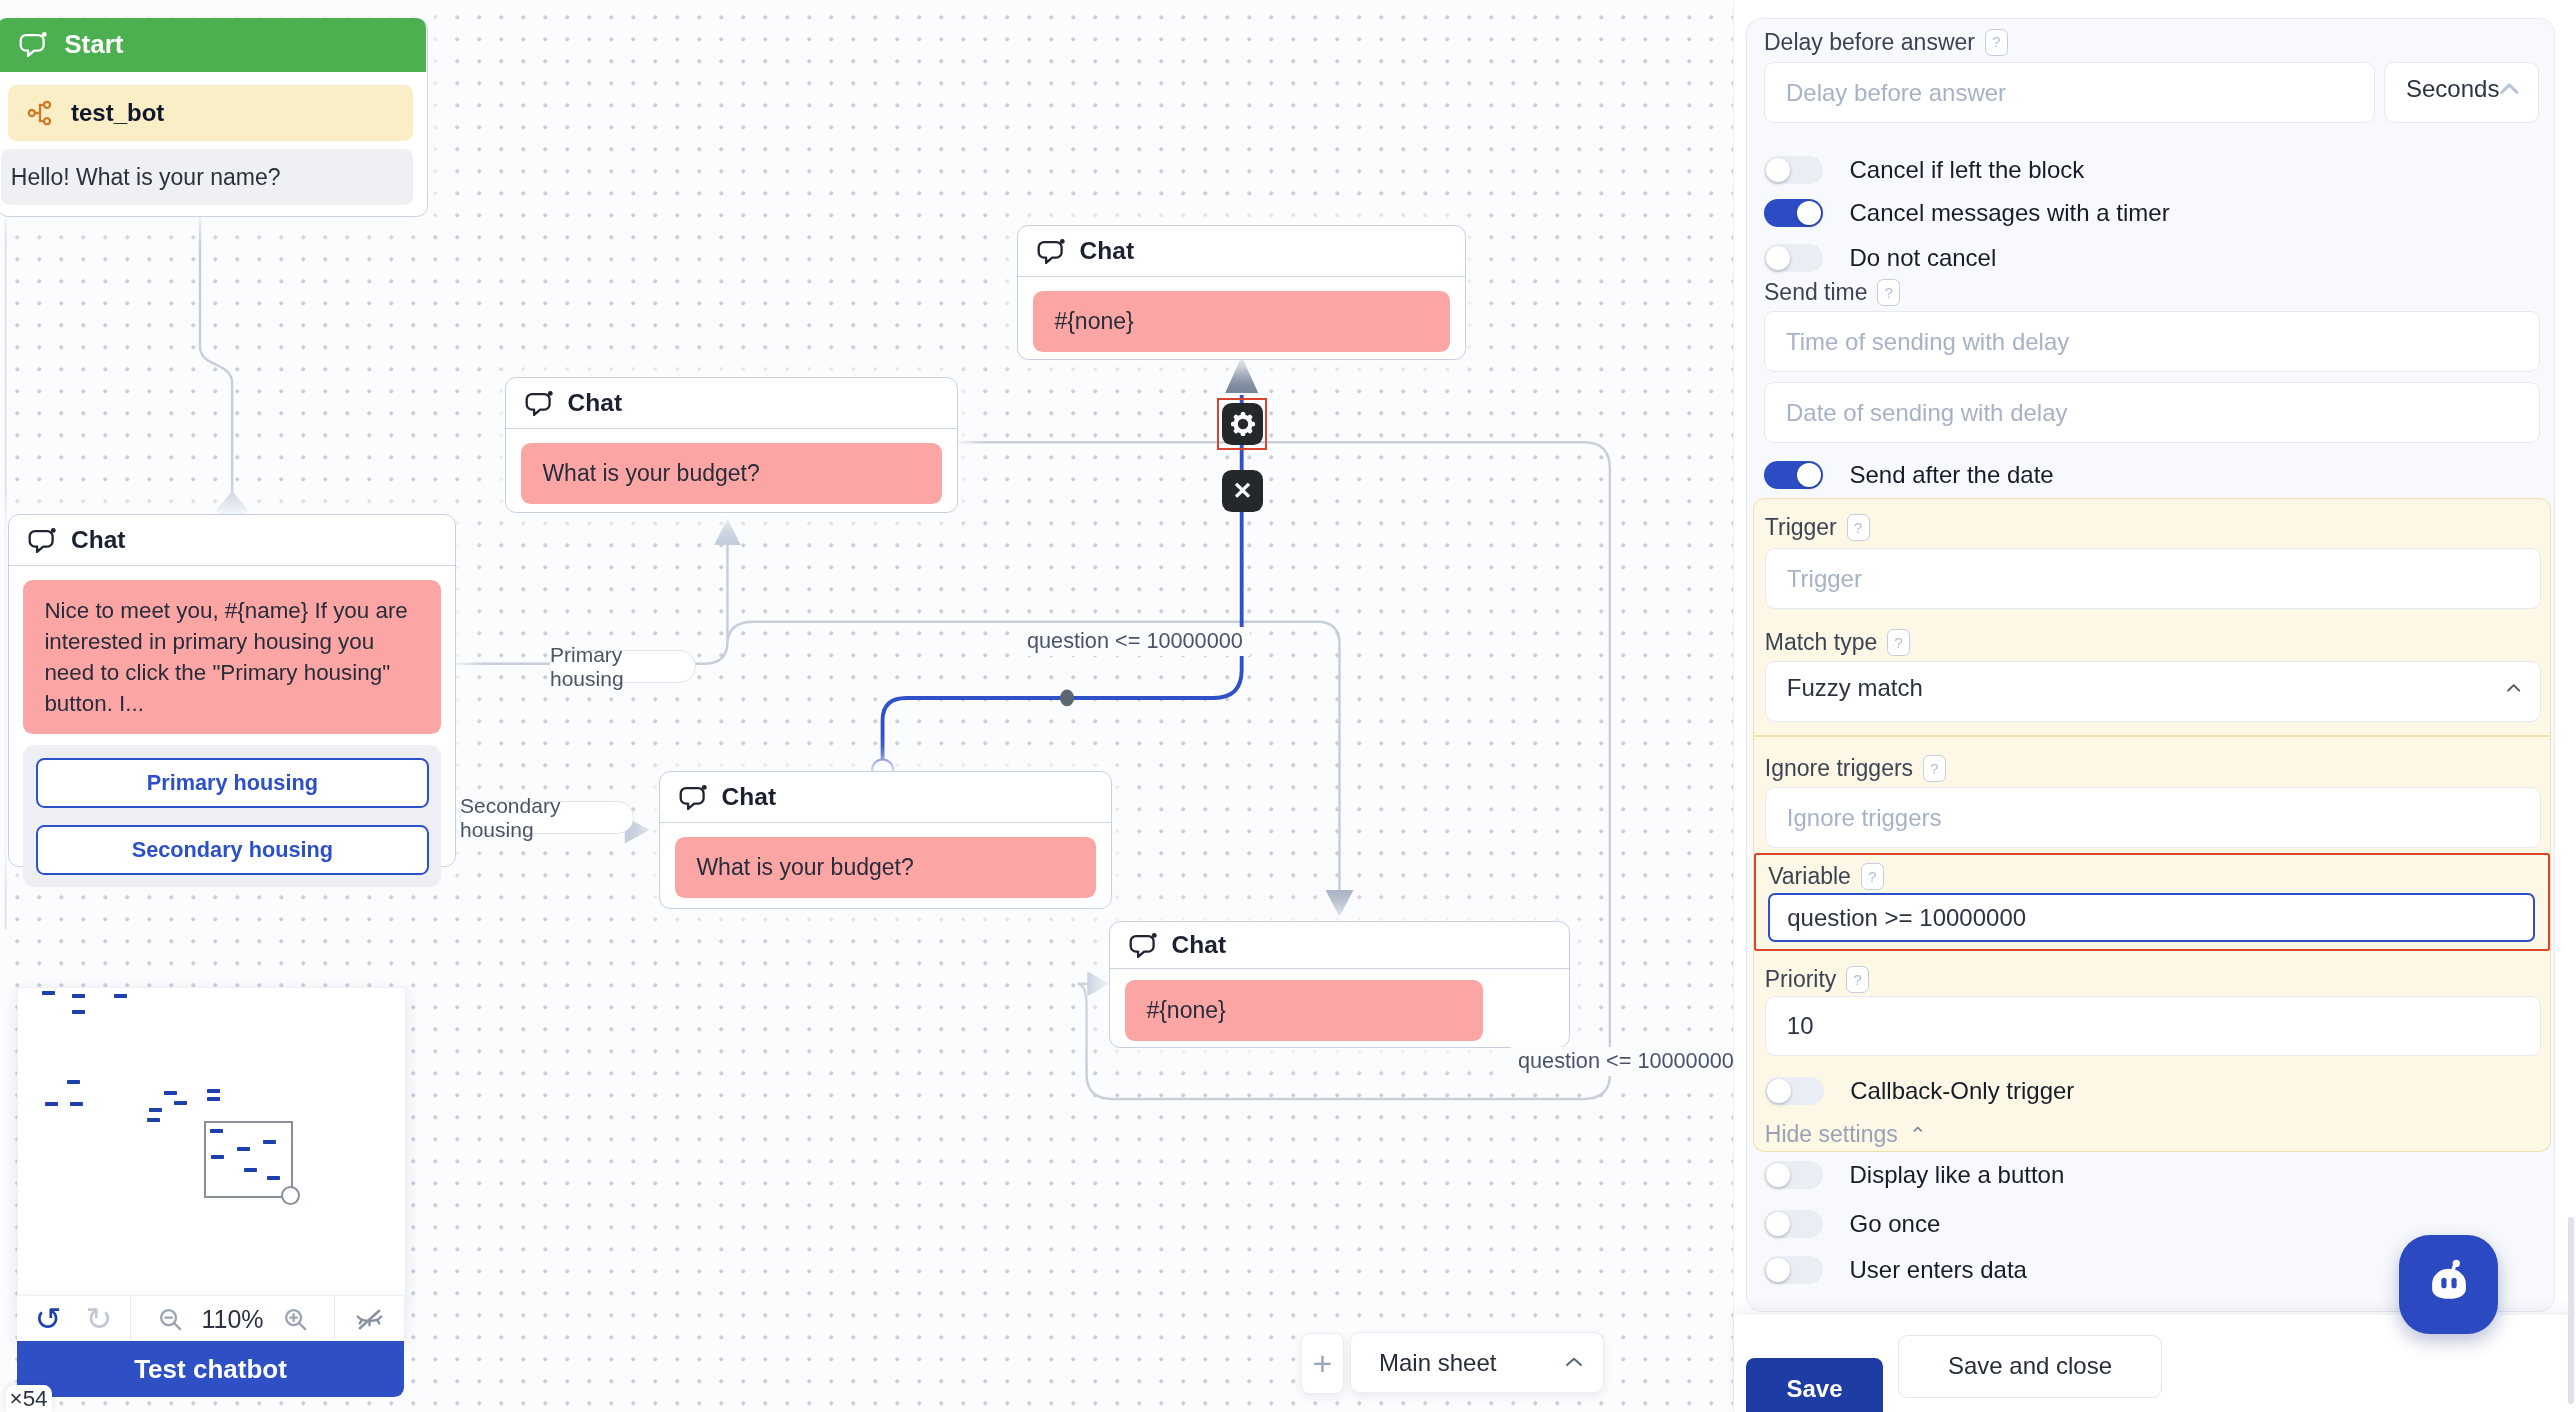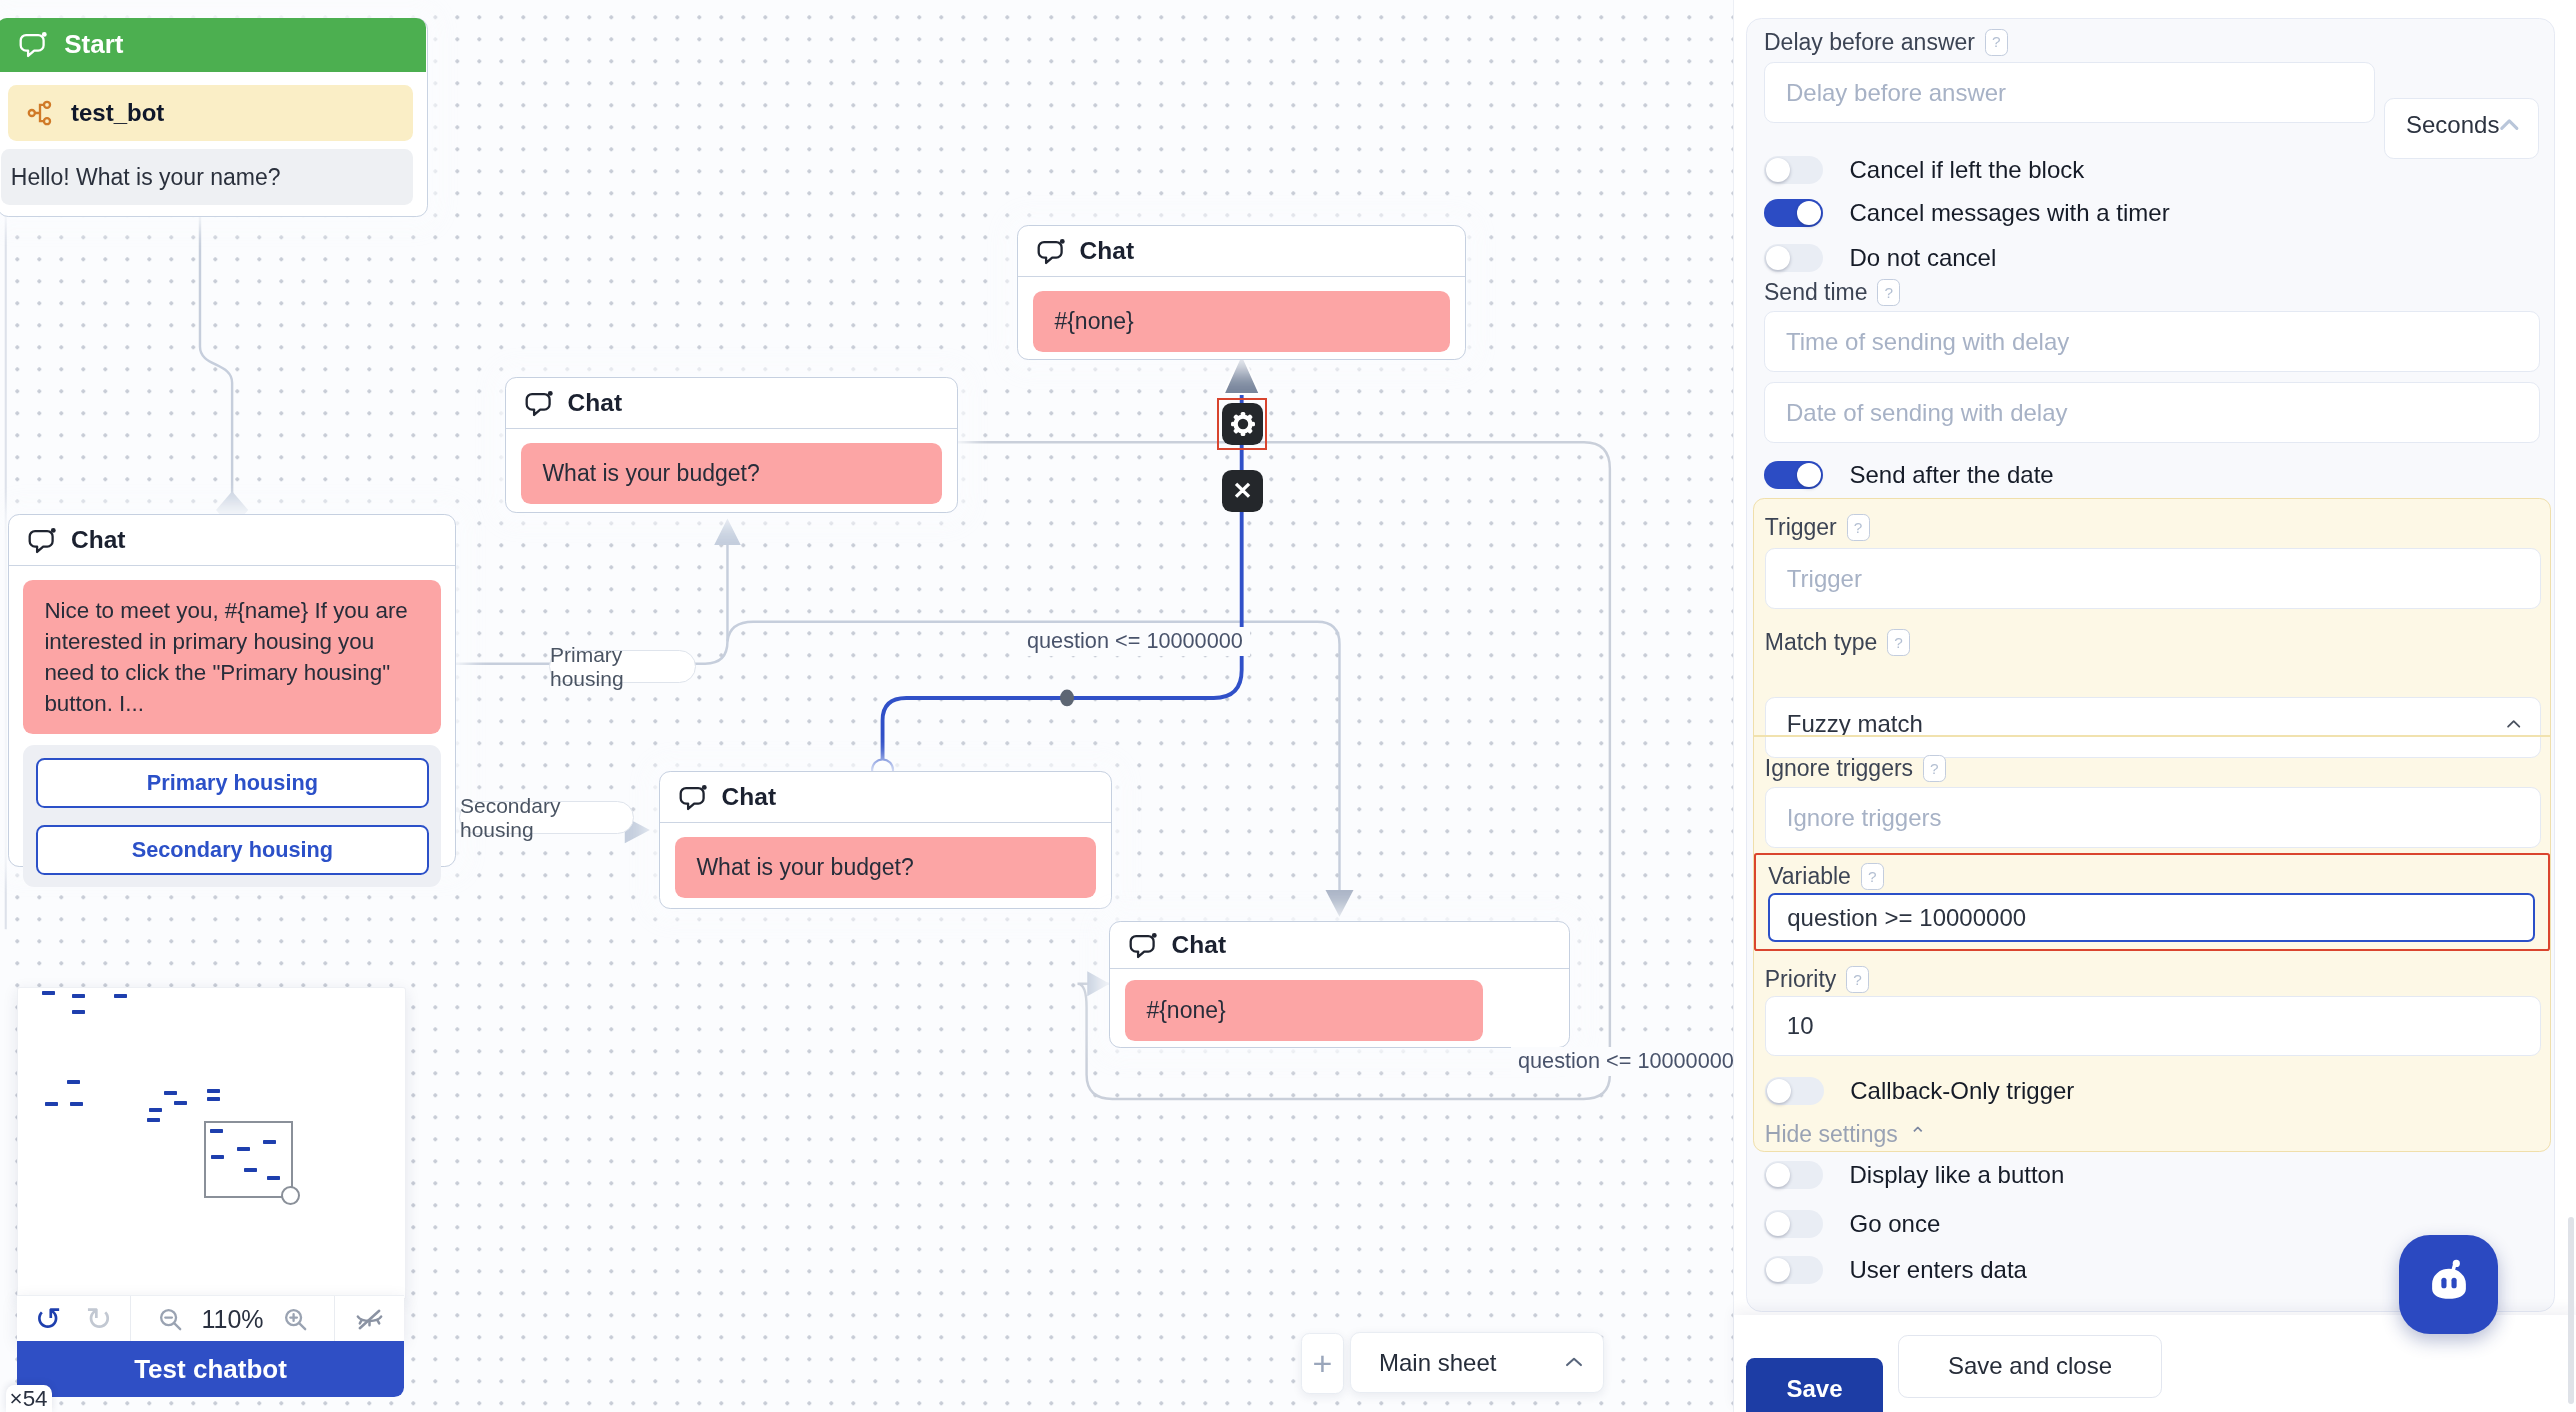--- a/index.html
+++ b/index.html
@@ -77,21 +77,21 @@
   
   .panel{position:absolute;left:1733px;top:0;width:843px;height:1412px;background:#fff;border-left:0.7px solid #eceff5;}
   .card{position:absolute;left:12px;top:18px;width:809px;height:1294px;background:#f8f9fc;border:1.4px solid #e6eaf4;border-radius:15.4px;box-sizing:border-box;}
   .lbl{position:absolute;display:flex;align-items:center;gap:9.8px;font-size:23px;color:#3c4454;}
   .help{width:21px;height:25px;border:1.4px solid #c3cdde;border-radius:6.3px;display:flex;align-items:center;justify-content:center;
     font-size:15.4px;color:#b3bfd2;background:#fff;}
   .inp{position:absolute;background:#fff;border:1.4px solid #e4e9f3;border-radius:9.8px;box-sizing:border-box;
     font-size:24px;color:#2c3442;padding:0 21px;font-family:"Liberation Sans",sans-serif;outline:none;}
   .inp::placeholder{color:#a7b2c6;}
   .sel{position:absolute;background:#fff;border:1.4px solid #e4e9f3;border-radius:9.8px;box-sizing:border-box;
-    display:flex;align-items:center;padding:0 18px 8px 21px;font-size:24px;color:#2c3340;margin-top:36px;}
+    display:flex;align-items:center;padding:0 18px 8px 21px;font-size:24px;color:#2c3340;}
   .sel .t{flex:1;}
   .t-row{position:absolute;display:flex;align-items:center;gap:26.5px;}
   .t-row .t{font-size:24px;color:#161c28;}
   .toggle{width:59px;height:28px;border-radius:15.4px;background:#e9edf4;position:relative;flex:0 0 auto;}
   .toggle .knob{position:absolute;left:2.1px;top:2.1px;width:24px;height:24px;border-radius:50%;background:#fff;box-shadow:0 1.4px 3.5px rgba(20,30,60,.28);}
   .toggle.on{background:#2c4cc4;}
   .toggle.on .knob{left:33px;}
   .ycard{position:absolute;left:5.6px;top:479px;width:798px;height:654px;background:#fdf8e6;border:1.4px solid #f0dfab;border-radius:11.2px;box-sizing:border-box;}
   .ydiv{position:absolute;left:0;top:236px;width:100%;height:0;border-top:2.1px solid #f1e2ae;}
   .redbox{position:absolute;left:0px;top:354px;width:796px;height:98px;border:2.8px solid #da452e;box-sizing:border-box;border-radius:2.8px;}

